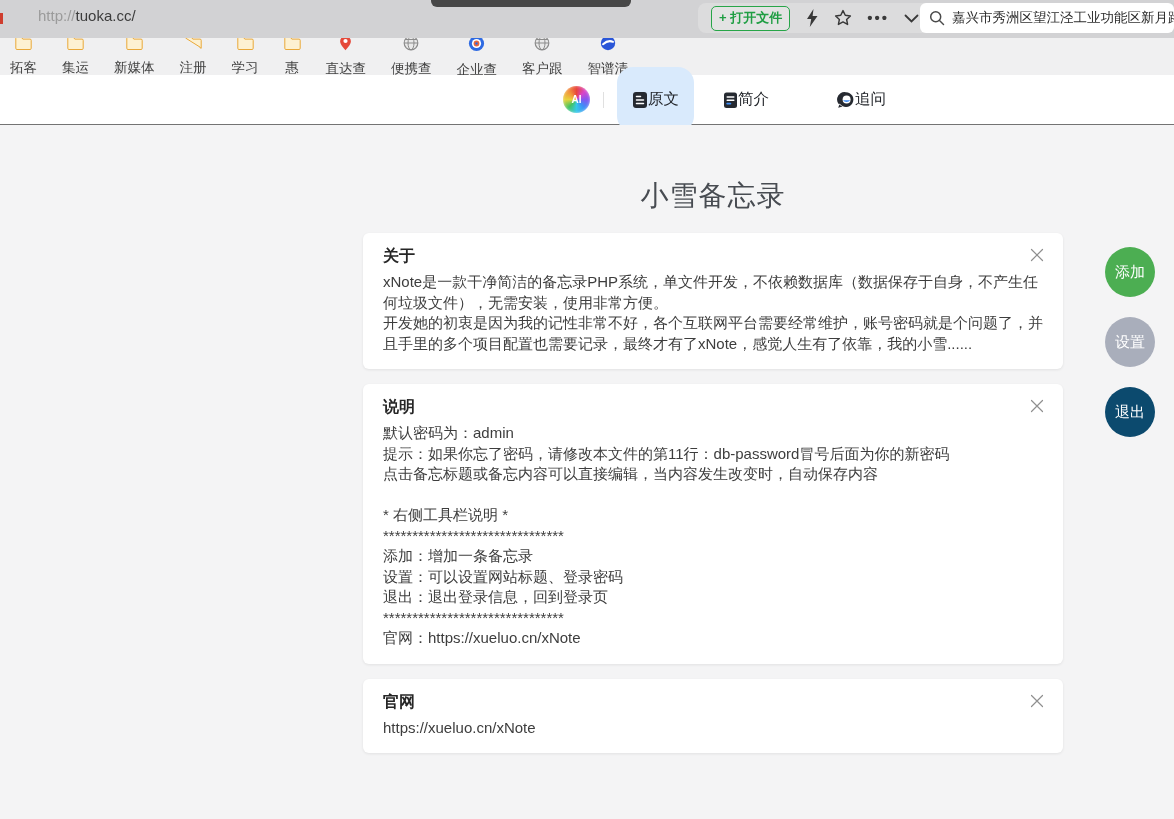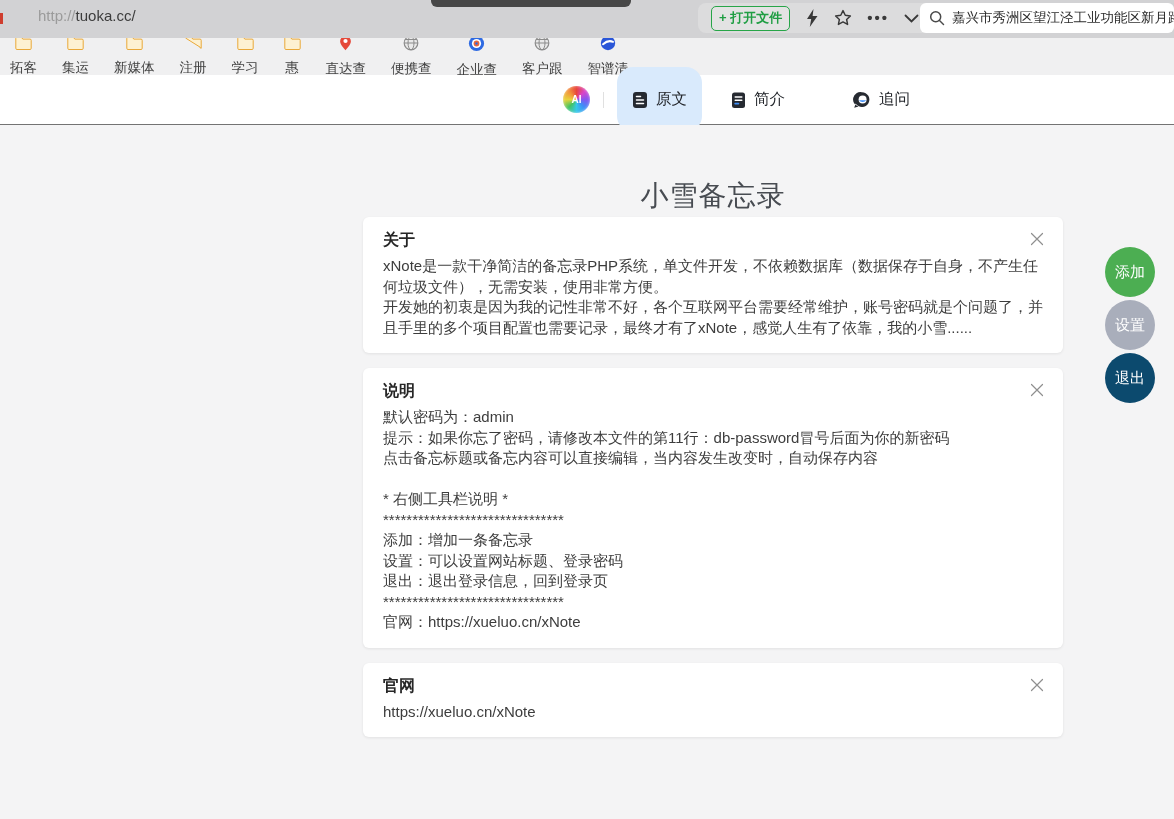--- a/index.html
+++ b/index.html
@@ -32,39 +32,39 @@
     cursor:pointer; white-space:nowrap;flex-direction:column; }
 
   
   .ai-bar { position:relative; height:50px; background:#fff; border-bottom:1px solid #737373; }
   .ai-row { position:absolute; left:563px; top:0; height:49px; display:flex; align-items:center; }
   .ai-logo { width:27px; height:27px; border-radius:50%;
     background:conic-gradient(#e8453c,#d944c8,#8556f0,#3f8ef7,#35c8e8,#43c463,#e8d23c,#f2953a,#e8453c);
     display:flex; align-items:center; justify-content:center; color:#fff; font-size:10px;
     font-weight:700; cursor:pointer; box-shadow:inset 0 0 3px rgba(255,255,255,.6); }
   .ai-divider { width:1px; height:16px; background:#e0e0e0; margin:0 13px; }
-  .ai-tab { display:flex; align-items:center; gap:8px; font-size:15.5px; color:#23262b;
+  .ai-tab { display:flex; align-items:center; font-size:15.5px; color:#23262b;
     padding:22px 15px; border-radius:16px; cursor:pointer; }
   .ai-tab.active { background:#d9eafc; }
   .ai-tab + .ai-tab { margin-left:14px; }
   .ai-tab.last { margin-left:38px; }
 
   
   .page { position:relative; height:696px; background:#f4f4f5; }
   .page-title { position:absolute; top:52px; left:363px; width:700px; text-align:center;
     font-size:28px; color:#484c52; font-weight:400; letter-spacing:1px; }
-  .cards { position:absolute; top:92px; left:363px; width:700px; }
+  .cards { position:absolute; top:108px; left:363px; width:700px; }
   .card { position:relative; background:#fff; border-radius:6px; margin-bottom:15px;
     box-shadow:0 1px 3px rgba(0,0,0,.08); padding:13px 20px 15px; }
   .card-title { font-size:16px; font-weight:700; color:#262626; cursor:text; }
   .card-body { margin-top:5px; font-size:15px; color:#3d3d3d; line-height:20.5px;
     white-space:pre-line; cursor:text; }
   .card-close { position:absolute; top:15px; right:19px; width:14px; height:14px; cursor:pointer; }
 
-  .side-btns { position:absolute; left:1105px; top:122px; display:flex; flex-direction:column; gap:3px; }
+  .side-btns { position:absolute; left:1105px; top:122px; display:flex; flex-direction:column; gap:20px; }
   .side-btn { width:50px; height:50px; border-radius:50%; color:#fff; font-size:15px;
     display:flex; align-items:center; justify-content:center; cursor:pointer; }
 </style>
 </head>
 <body>
 
 <div class="chrome">
   <div class="red-tick"></div>
   <div class="tab-remnant"></div>
   <div class="url">

